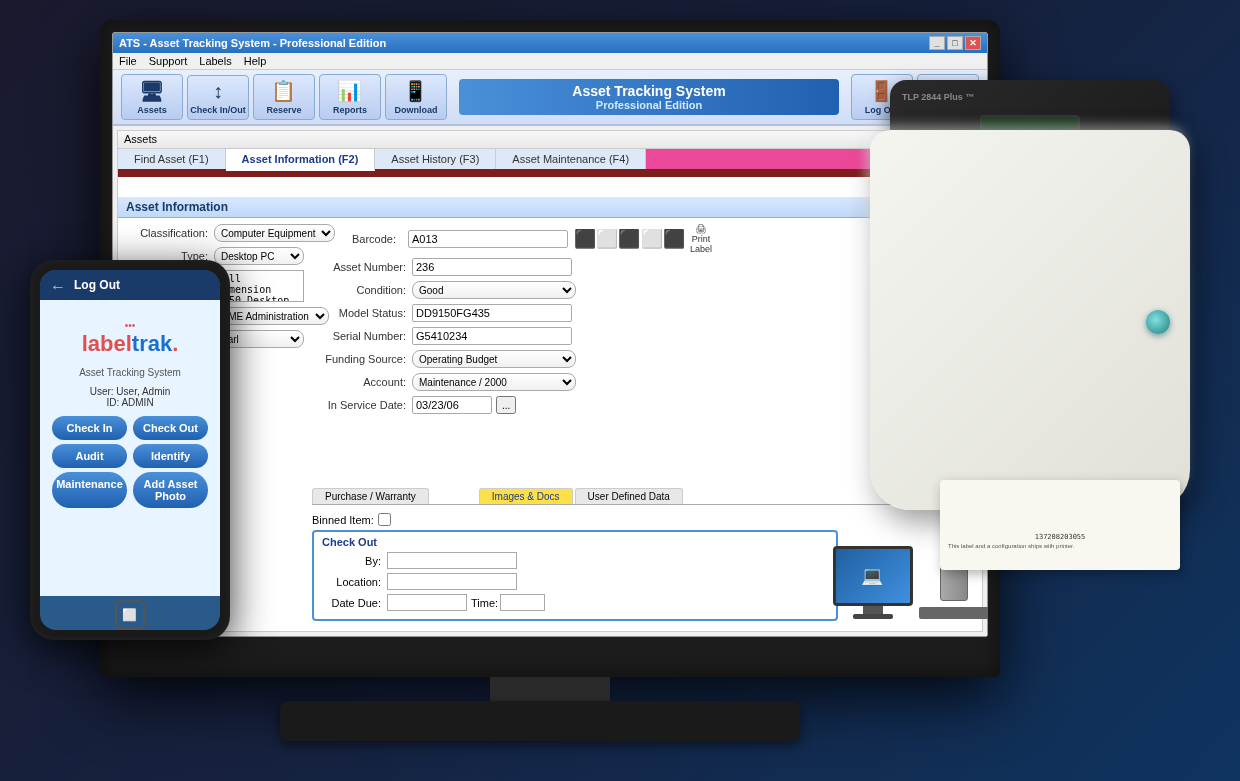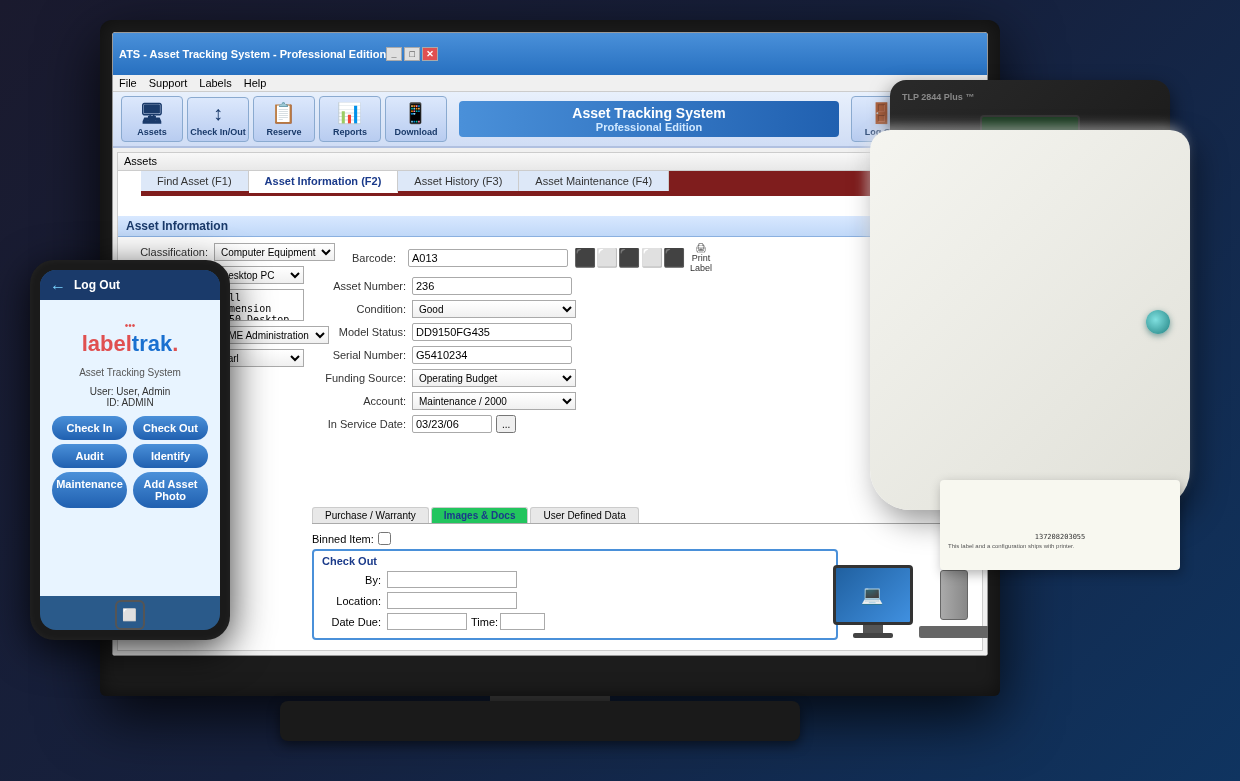--- a/index.html
+++ b/index.html
@@ -49,23 +49,23 @@
     
     .win-app {
       background: #f0f0f0;
       border: 1px solid #999;
       font-size: 11px;
       color: #000;
     }
     .win-titlebar {
       background: linear-gradient(to bottom, #4a90d9, #2770c0);
       color: white;
-      padding: 14px 6px;
-      display: flex;
-      justify-content: flex-start;
+      padding: 3px 6px;
+      display: flex;
+      justify-content: space-between;
       align-items: center;
       font-size: 11px;
       font-weight: bold;
     }
     .win-titlebar-controls {
       display: flex;
       gap: 2px;
     }
     .win-btn {
       width: 16px;
@@ -147,23 +147,22 @@
     .panel-titlebar {
       background: linear-gradient(to bottom, #f8f8f8, #e8e8e8);
       border-bottom: 1px solid #ccc;
       padding: 2px 6px;
       display: flex;
       justify-content: space-between;
       font-size: 11px;
     }
     .panel-tabs {
       display: flex;
-      background: #7f1d1d;
-      border-bottom: 5px solid #7f1d1d;
-      margin-left: 23px;
+      background: #ec4899;
+      border-bottom: 8px solid #7f1d1d;
     }
     .panel-tab {
       padding: 4px 16px;
       font-size: 11px;
       cursor: pointer;
       border-right: 1px solid #ccc;
       background: #dde8f8;
       color: #333;
     }
     .panel-tab.active {
@@ -217,21 +216,21 @@
     }
     .form-select {
       height: 18px;
       border: 1px solid #aaa;
       background: linear-gradient(to bottom, #fff, #f0f0f0);
       padding: 0 2px;
       font-size: 10px;
       appearance: auto;
     }
     .form-input-wide { width: 160px; }
-    .form-select-wide { width: 164px; }
+    .form-select-wide { width: 164px; border-radius: 8px; }
     .form-textarea {
       width: 160px;
       height: 32px;
       border: 1px solid #aaa;
       font-size: 10px;
       resize: none;
       padding: 2px;
     }
 
     
@@ -400,23 +399,24 @@
       padding: 2px 12px;
       font-size: 10px;
       cursor: pointer;
       border: 1px solid #ccc;
       border-bottom: none;
       background: #e8e8e8;
       margin-right: 2px;
       border-radius: 3px 3px 0 0;
     }
     .sub-tab.active {
-      background: #22c55e;
-      font-weight: bold;
+      background: #fde047;
+      font-weight: normal;
       color: #1a3a8a;
+      margin-left: 48px;
     }
 
     
     .checkout-section {
       border: 2px solid #4a90d9;
       border-radius: 4px;
       padding: 4px 8px;
       margin: 4px 0;
     }
     .checkout-title {

